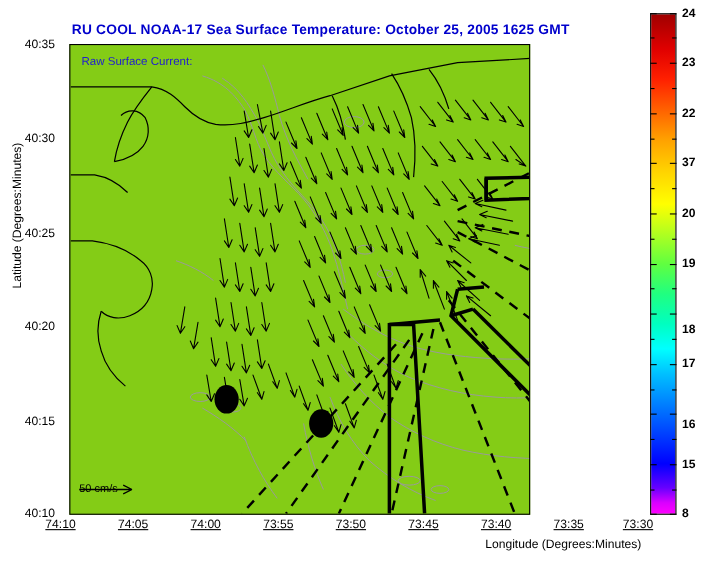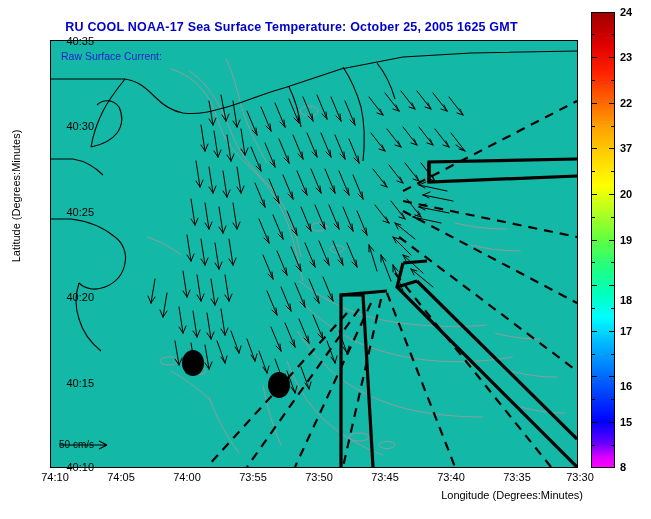--- a/index.html
+++ b/index.html
@@ -9,45 +9,45 @@
 
   
   .title{
     position:absolute;left:0;top:20px;width:583px;text-align:center;
     color:#0000cc;font-size:12.5px;font-weight:bold;letter-spacing:.2px;
     white-space:nowrap;
   }
 
   
   .plot{
-    position:absolute;left:50px;top:40px;width:528px;height:428px;
-    border:1.2px solid #000;background:#14b8a6;box-sizing:border-box;
+    position:absolute;left:63px;top:40px;width:419px;height:428px;
+    border:1.2px solid #000;background:#84cc16;box-sizing:border-box;
     overflow:hidden;
   }
   .plot-inner{position:absolute;inset:0;}
   .plot svg{position:absolute;left:0;top:0;}
 
   
   .annot{
     position:absolute;left:10px;top:8px;color:#2222cc;
     font-size:10.5px;line-height:15px;white-space:nowrap;
   }
   .scale-legend{
     position:absolute;left:6px;bottom:16px;color:#000;font-size:10px;
   }
   .scale-legend .lbl{display:block;margin-bottom:1px;margin-left:2px;}
 
   
   .xtick-lab{
     position:absolute;top:471px;transform:translateX(-50%);
-    font-size:11px;color:#000;white-space:nowrap;
+    font-size:11px;color:#000;white-space:nowrap;text-decoration:underline;
   }
   .ytick-lab{
     position:absolute;left:50px;transform:translate(-100%,-50%);
-    font-size:11px;color:#000;white-space:nowrap;margin-left:44px;
+    font-size:11px;color:#000;white-space:nowrap;
   }
   .xlabel{
     position:absolute;left:55px;top:489px;width:528px;text-align:right;
     font-size:11px;color:#000;
   }
   .ylabel{
     position:absolute;left:-84px;top:190px;width:200px;text-align:center;
     font-size:11px;color:#000;transform:rotate(-90deg);
     transform-origin:center center;
   }

